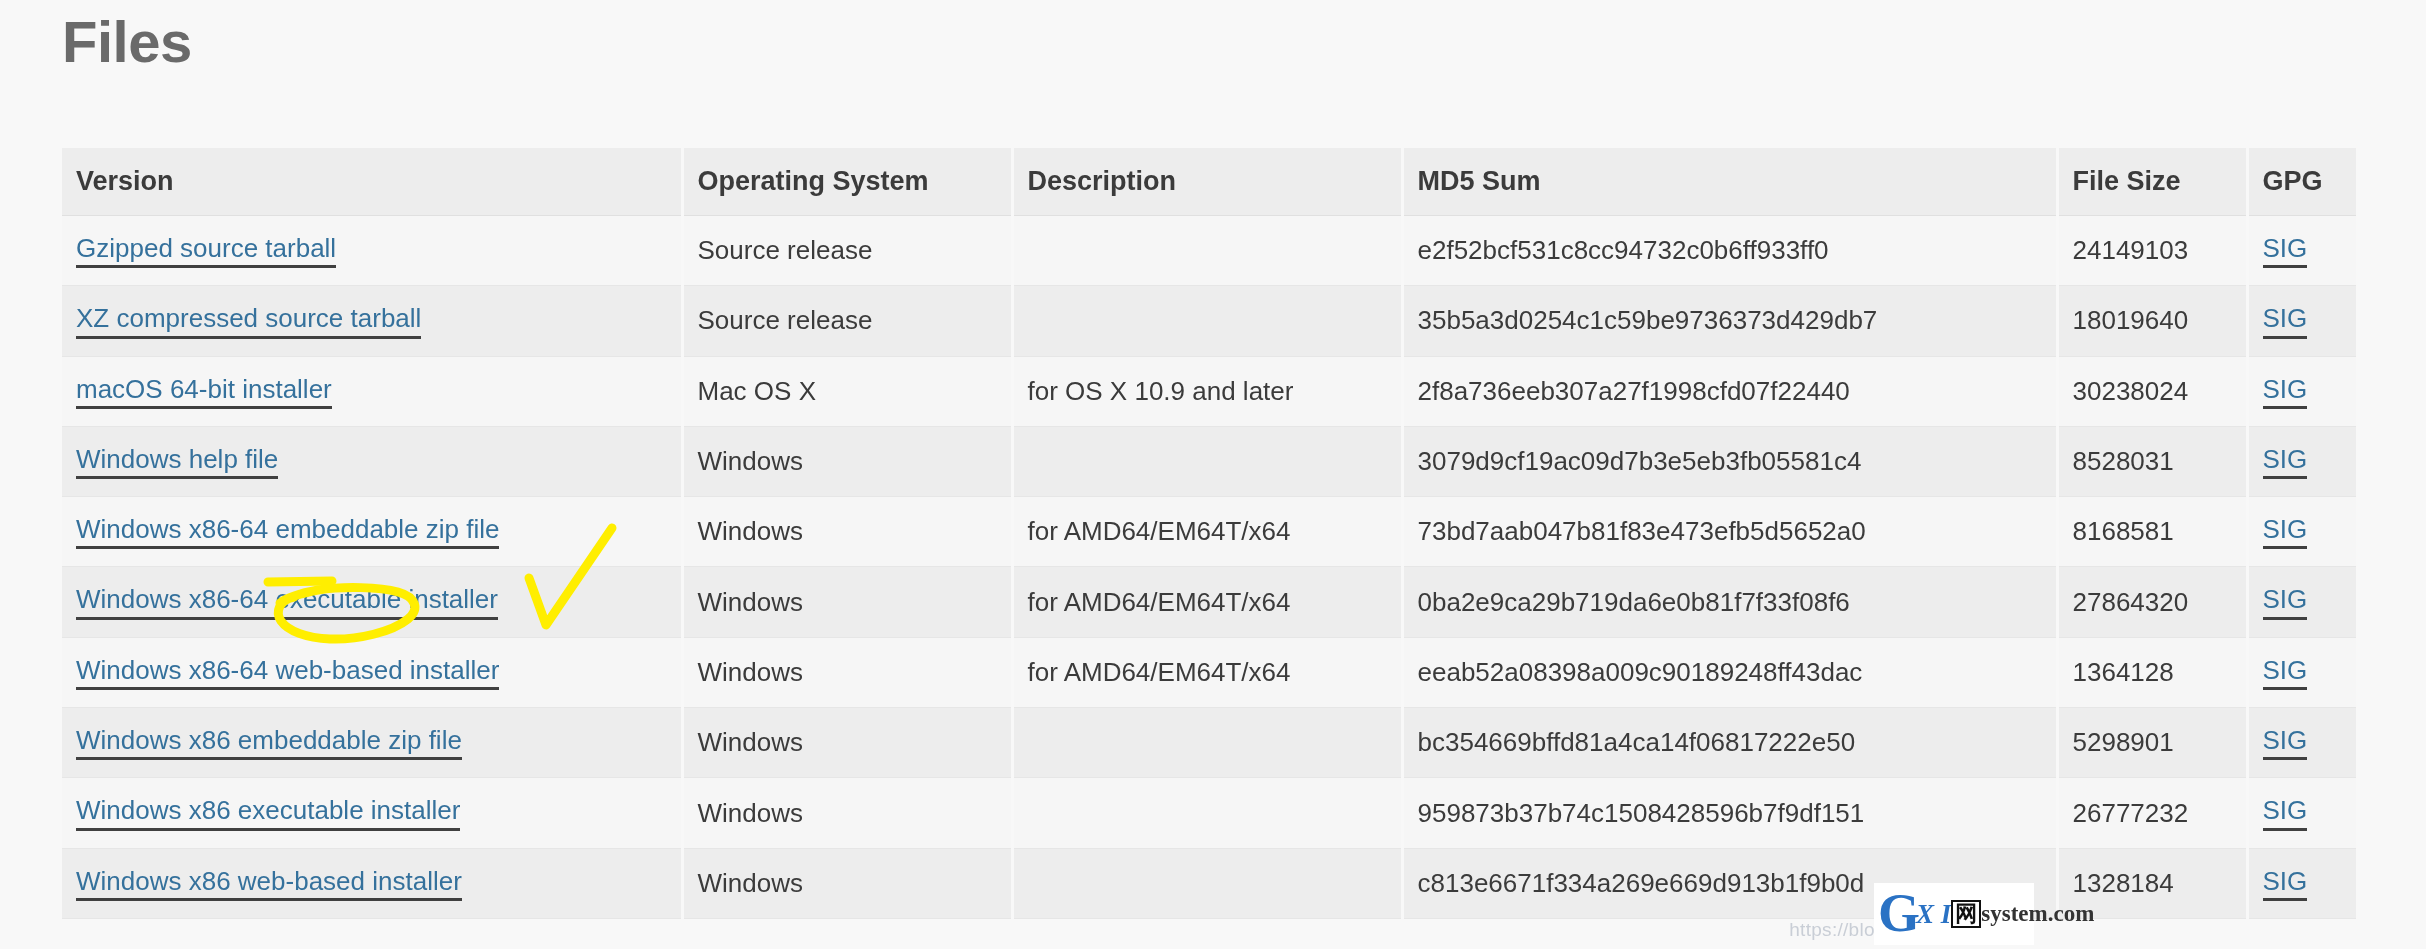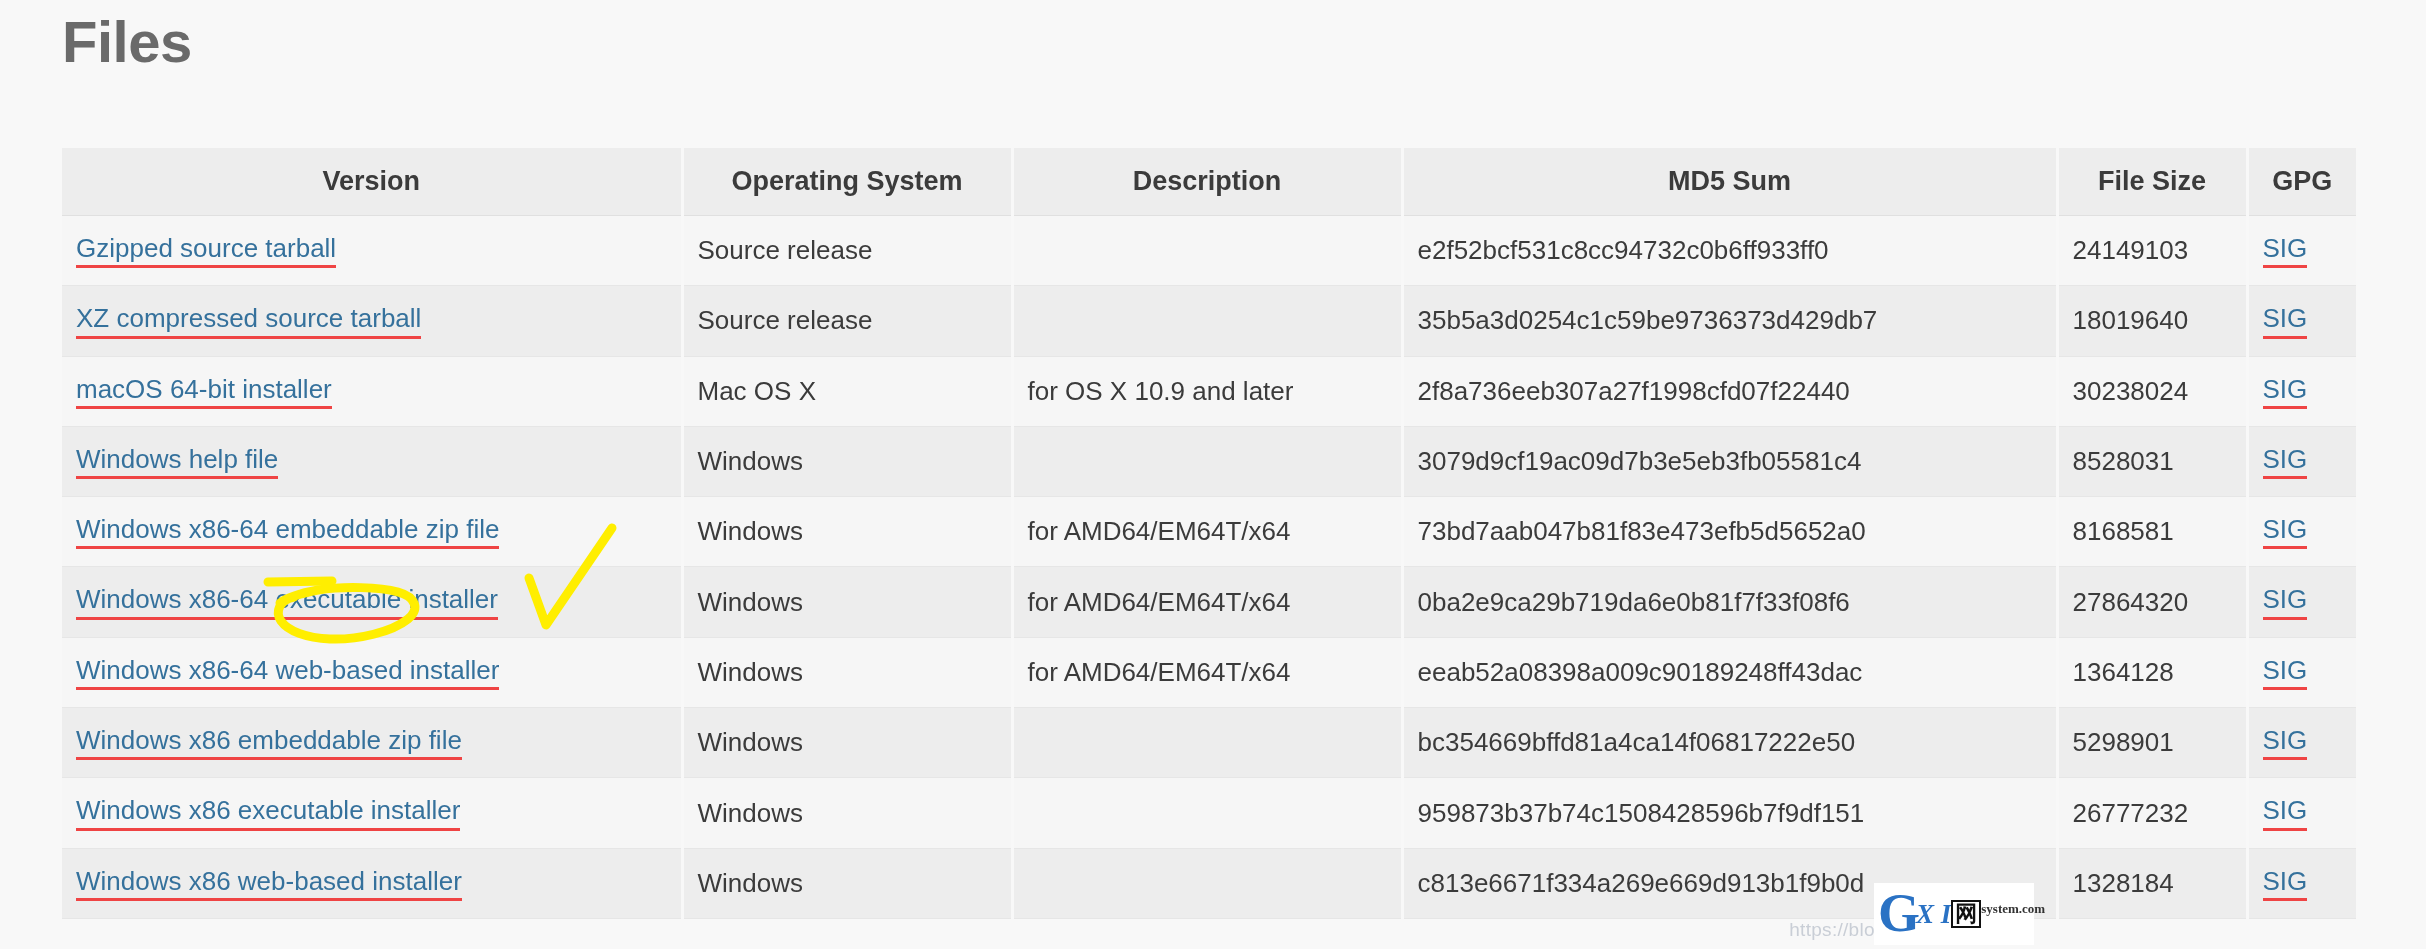--- a/index.html
+++ b/index.html
@@ -50,21 +50,21 @@
 
   table.files-table col.c-version      { width: 620px; }
   table.files-table col.c-os           { width: 330px; }
   table.files-table col.c-desc         { width: 390px; }
   table.files-table col.c-md5          { width: 655px; }
   table.files-table col.c-size         { width: 190px; }
   table.files-table col.c-gpg          { width: 109px; }
 
   table.files-table thead th {
     background: #ededed;
-    text-align: center;
+    text-align: left;
     font-weight: bold;
     font-size: 27px;
     color: #3b3b3b;
     padding: 18px 14px 18px 14px;
     height: 30px;
     vertical-align: middle;
     border-right: 3px solid #f8f8f8;
     border-bottom: 1px solid #e0e0e0;
   }
   table.files-table thead th:last-child {
@@ -86,21 +86,21 @@
     border-right: none;
   }
 
   table.files-table tbody tr.row-odd  td { background: #f6f6f6; }
   table.files-table tbody tr.row-even td { background: #ededed; }
 
   a.file-link,
   a.sig-link {
     color: #35719c;
     text-decoration: none;
-    border-bottom: 3px solid #ef4444;
+    border-bottom: 3px solid #404040;
     padding-bottom: 3px;
     display: inline-block;
     line-height: 1.05;
   }
 
   
   .annot {
     position: absolute;
     left: 0;
     top: 0;
@@ -157,21 +157,21 @@
     border: 2px solid #111;
     font-style: normal;
     color: #111;
     font-size: 22px;
     line-height: 22px;
     padding: 1px 2px;
     vertical-align: 2px;
   }
   .wm-sys {
     font-family: "Liberation Serif", serif;
-    font-size: 13px;
+    font-size: 23px;
     font-weight: bold;
     color: #333;
     line-height: 1;
     margin-top: 2px;
   }
   .wm-tick {
     position: absolute;
     right: 150px;
     bottom: 48px;
     width: 9px;

